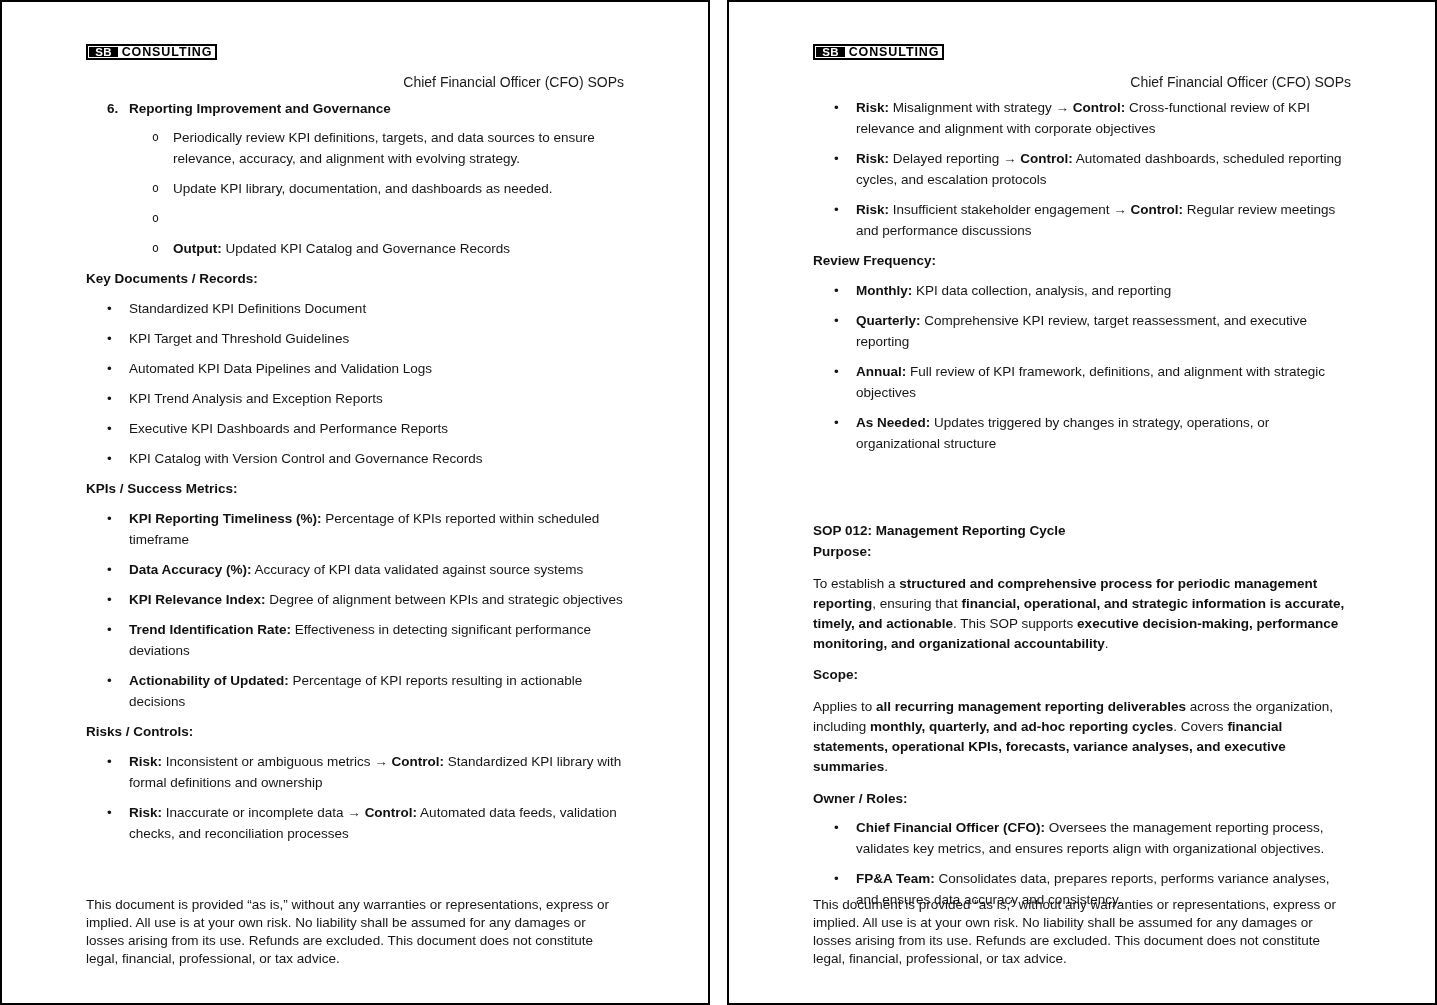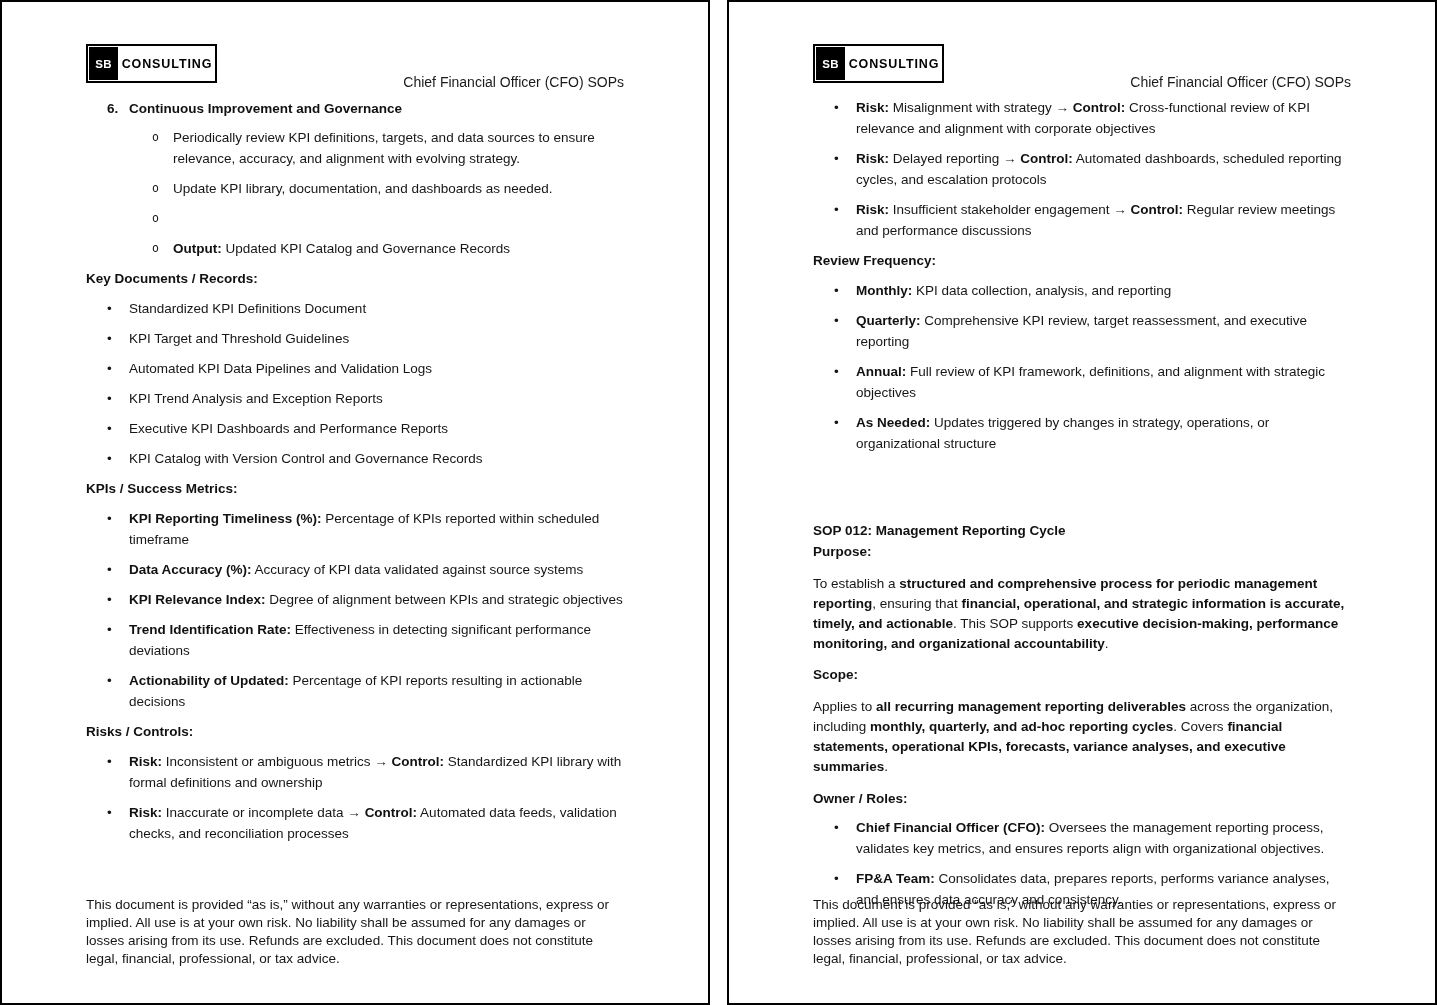--- a/index.html
+++ b/index.html
@@ -9,21 +9,21 @@
     color:#161616; position:relative; overflow:hidden;
   }
   .page {
     position:absolute; top:0; width:710px; height:1005px;
     border:2px solid #000; box-sizing:border-box; background:#fff;
   }
   #page-1 { left:0; }
   #page-2 { left:727px; }
 
   .logo {
-    position:absolute; left:84px; top:42px; width:131px; height:39px;
+    position:absolute; left:84px; top:42px; width:131px; height:16px;
     border:2px solid #000; box-sizing:border-box; background:#fff;
     display:flex; align-items:stretch;
   }
   .logo-mark {
     margin:1px; width:29px; background:#000; color:#fff;
     display:flex; align-items:center; justify-content:center;
     font-size:11.5px; font-weight:700; letter-spacing:0.3px;
   }
   .logo-text {
     flex:1; display:flex; align-items:center; justify-content:center;
@@ -66,21 +66,21 @@
   <div class="page" id="page-1">
     <div class="logo">
       <span class="logo-mark">SB</span>
       <span class="logo-text">CONSULTING</span>
     </div>
     <div class="header-title">Chief Financial Officer (CFO) SOPs</div>
 
     <div class="content">
       <div class="li l1 num-h">
         <span class="m">6.</span>
-        <div class="t">Continuous Improvement and Governance</div>
+        <div class="t">Reporting Improvement and Governance</div>
       </div>
 
       <div class="li l2">
         <span class="m">o</span>
         <div class="t"><span>Periodically review KPI definitions, targets, and data sources to ensure relevance, accuracy, and alignment with evolving strategy.</span></div>
       </div>
       <div class="li l2">
         <span class="m">o</span>
         <div class="t"><span>Update KPI library, documentation, and dashboards as needed.</span></div>
       </div>

